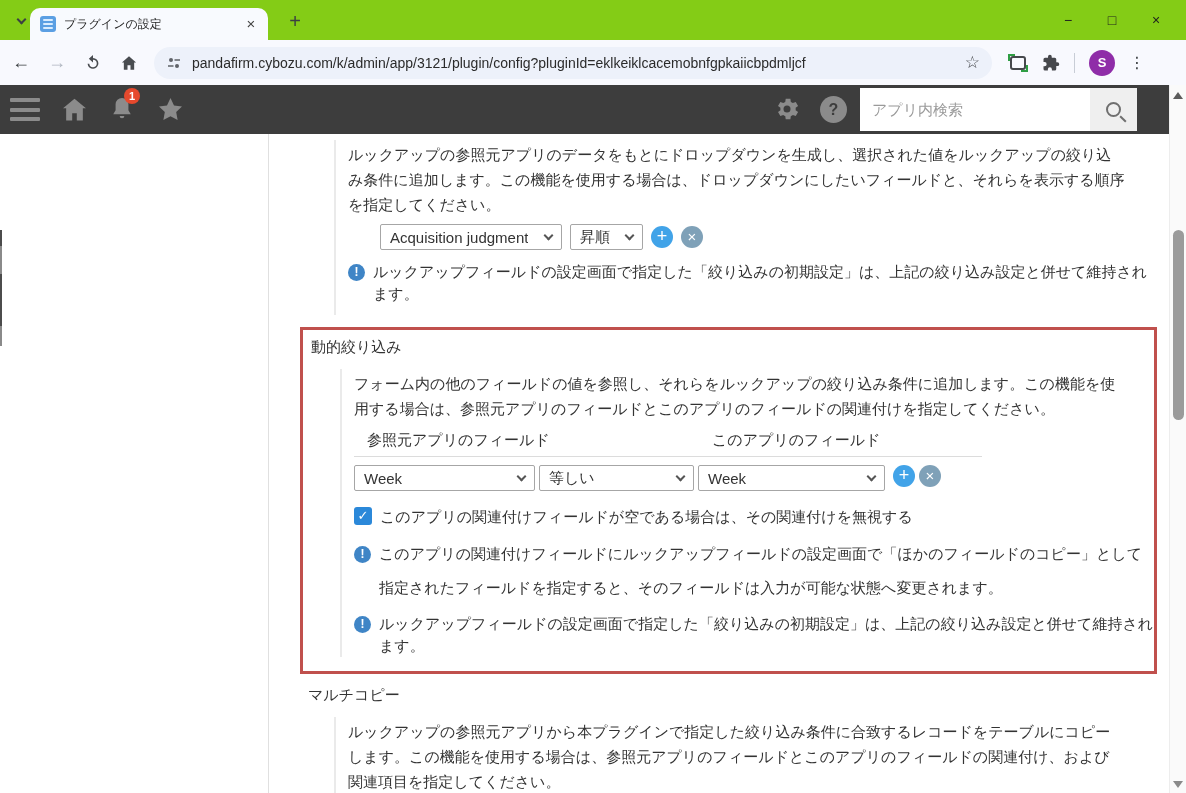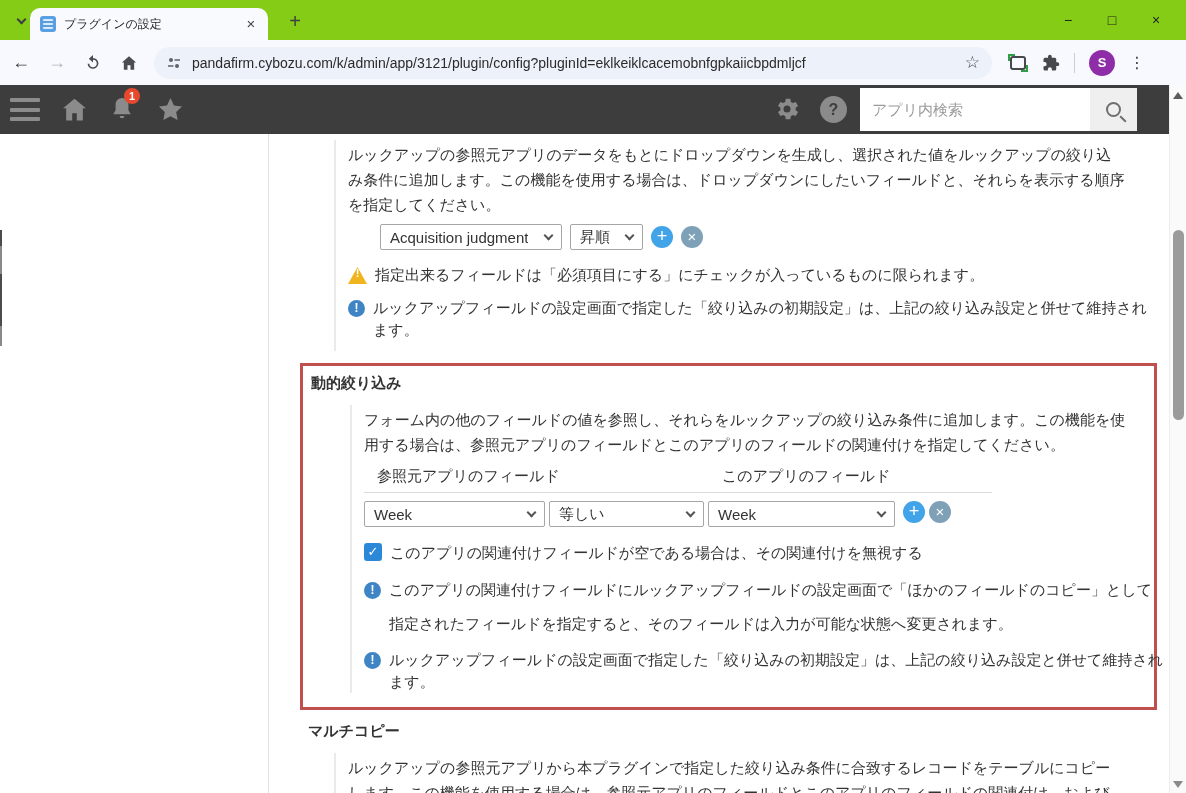--- a/index.html
+++ b/index.html
@@ -69,22 +69,22 @@
   .sel span { white-space:nowrap; overflow:hidden; }
   .sel .chev { border-color:#555; flex:none; margin-left:8px; }
   .round-btn { width:22px; height:22px; border-radius:50%; color:#fff; border:none; display:flex; align-items:center; justify-content:center; cursor:pointer; flex:none; }
   .add-btn { background:#41a3e8; font-size:18px; line-height:1; padding-bottom:2px; }
   .rem-btn { background:#7fa1b8; font-size:15px; line-height:1; padding-bottom:2px; }
   .note-row { display:flex; align-items:flex-start; gap:8px; line-height:22px; width:800px; }
   .icon-warn { flex:none; width:19px; height:17px; background:#f0b41f; clip-path:polygon(50% 0,100% 100%,0 100%); position:relative; margin-top:3px; }
   .icon-warn::after { content:"!"; position:absolute; left:0; right:0; bottom:0; text-align:center; color:#fff; font-size:11px; font-weight:bold; }
   .icon-info { flex:none; width:17px; height:17px; border-radius:50%; background:#3f85c6; color:#fff; font-size:12px; font-weight:bold; text-align:center; line-height:17px; margin-top:3px; }
   .redbox { margin-top:12px; margin-right:12px; border:3px solid #c0504d; padding:5px 10px 14px 5px; }
-  .redbox h2, .sec-h { font-size:15px; font-weight:bold; color:#333; margin:3px 0 0 3px; }
-  .indent2 { margin-left:42px; border-left:2px solid #eaeaea; padding:2px 0 0 12px; margin-top:12px; }
+  .redbox h2, .sec-h { font-size:15px; font-weight:normal; color:#333; margin:3px 0 0 3px; }
+  .indent2 { margin-left:32px; border-left:2px solid #eaeaea; padding:2px 0 0 12px; margin-top:12px; }
   .hdr-row { margin-top:8px; border-bottom:1px solid #dcdcdc; padding:2px 0 6px 13px; display:flex; color:#333; }
   .hdr-row.dyn { width:628px; }
   .hdr-row.dyn .h1 { width:345px; }
   .sel-row { margin-top:8px; display:flex; align-items:flex-start; gap:4px; }
   .chk-row { margin-top:16px; display:flex; align-items:flex-start; gap:8px; line-height:20px; }
   .checkbox { flex:none; width:18px; height:18px; border-radius:3px; background:#2b88d9; position:relative; cursor:pointer; }
   .checkbox::after { content:"\2713"; position:absolute; left:0; right:0; top:0; color:#fff; font-size:13px; font-weight:bold; text-align:center; line-height:18px; }
   .note-tall { line-height:34px; width:790px; }
   svg.gray { fill:#8b8b8b; }
 </style>
@@ -198,24 +198,20 @@
       <div class="sel" style="width:182px;">
         <span>Acquisition judgment</span>
           <i class="chev"></i>
       </div>
       <div class="sel" style="width:73px;">
         <span>昇順</span>
           <i class="chev"></i>
       </div>
       <button class="round-btn add-btn">+</button>
       <button class="round-btn rem-btn">×</button>
-    </div>
-    <div class="note-row" style="margin-top:14px;">
-      <span class="icon-warn"></span>
-      <span>指定出来るフィールドは「必須項目にする」にチェックが入っているものに限られます。</span>
     </div>
     <div class="note-row" style="margin-top:11px;">
       <span class="icon-info">!</span>
       <span>ルックアップフィールドの設定画面で指定した「絞り込みの初期設定」は、上記の絞り込み設定と併せて維持されます。</span>
     </div>
   </div>
 
   <div class="redbox">
     <h2 class="sec-h">動的絞り込み</h2>
     <div class="indent2">

